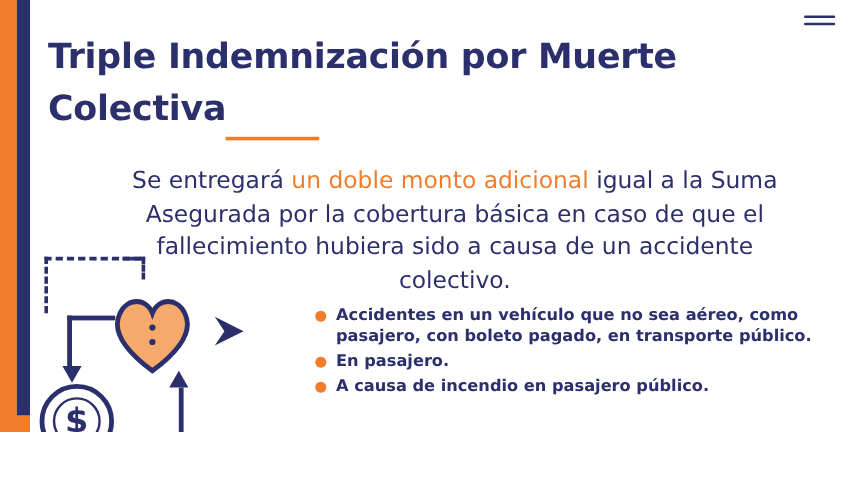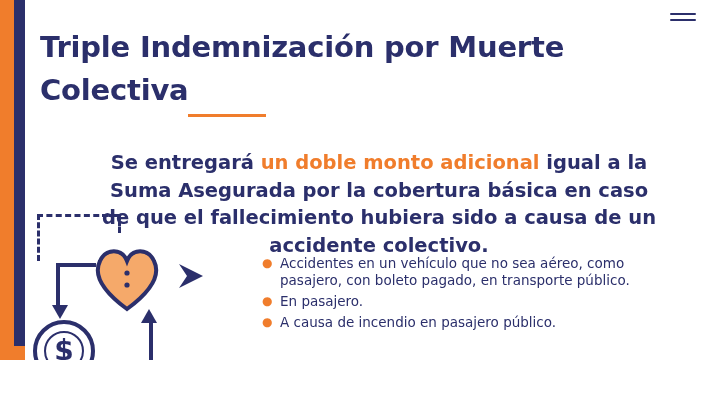--- a/index.html
+++ b/index.html
@@ -88,22 +88,21 @@
   
   .intro {
     position: absolute;
     left: 98px;
     top: 137px;
     width: 562px;
     text-align: center;
     font-size: 19.5px;
     line-height: 1.42;
     color: #2b2f6b;
-    font-weight: bold;
-    margin-top: 12px;
+    font-weight: normal;
   }
   .intro .hl {
     color: #f07d2c;
   }
 
   
   .bullets {
     position: absolute;
     left: 258px;
     top: 255px;
@@ -122,21 +121,21 @@
     width: 22px;
     text-align: left;
     padding-left: 4px;
     box-sizing: border-box;
   }
   .bullet-text {
     flex: 1 1 auto;
     color: #2b2f6b;
     font-size: 13.5px;
     line-height: 17px;
-    font-weight: normal;
+    font-weight: bold;
   }
 
   
   .logo {
     position: absolute;
     right: 24px;
     bottom: 18px;
     font-size: 25px;
     font-weight: bold;
     color: #2b2f6b;

